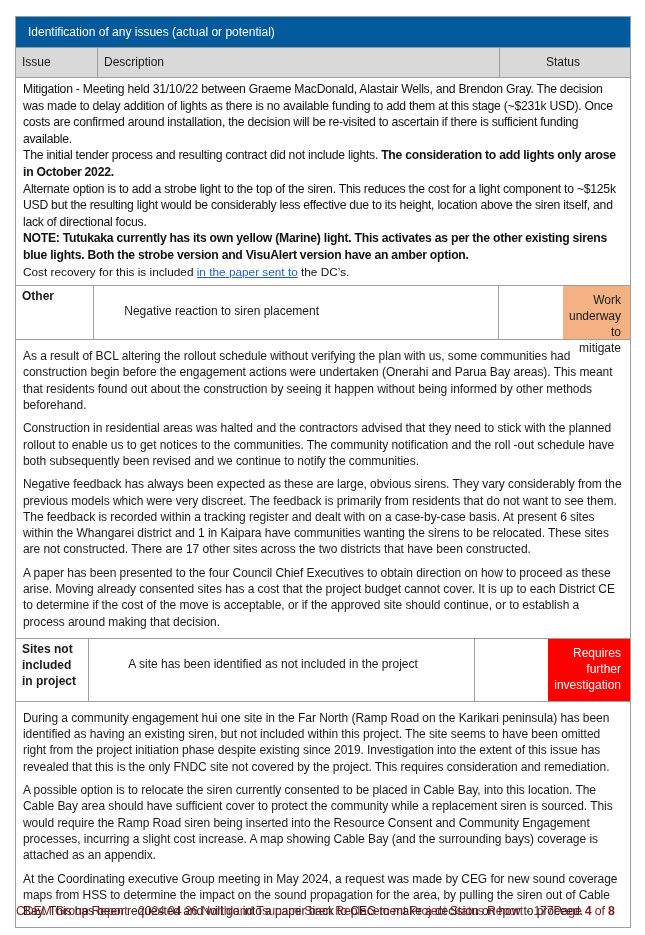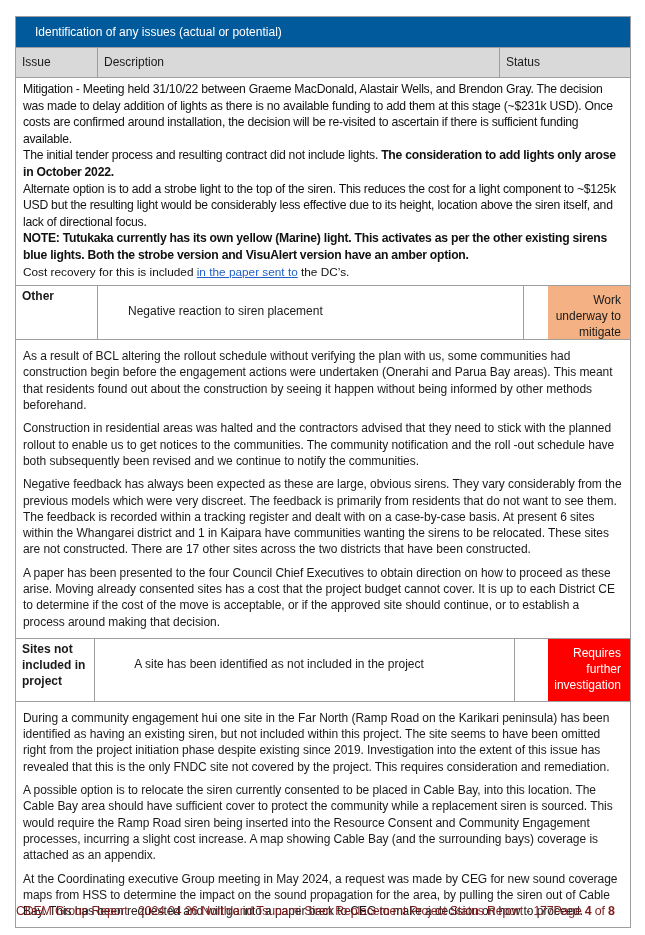--- a/index.html
+++ b/index.html
@@ -1,24 +1,24 @@
 <!DOCTYPE html>
 <html><head>
   <meta charset="utf-8">
   <style>
     html, body { margin: 0; padding: 0; background: #ffffff; }
     body { width: 645px; height: 935px; position: relative; overflow: hidden; font-family: "Liberation Sans", sans-serif; color: #1a1a1a; }
     .table { position: absolute; left: 15px; top: 16px; width: 616px; border: 1px solid #9e9e9e; box-sizing: border-box; }
-    .title-bar { background: #005a9c; color: #ffffff; font-size: 12px; height: 30px; line-height: 30px; padding-left: 19px; border-bottom: 1px solid #9e9e9e; }
+    .title-bar { background: #005a9c; color: #ffffff; font-size: 12px; height: 30px; line-height: 30px; padding-left: 12px; border-bottom: 1px solid #9e9e9e; }
     .row { display: flex; border-bottom: 1px solid #9e9e9e; }
     .row:last-child { border-bottom: none; }
     .cell { box-sizing: border-box; font-size: 12px; }
     .c-issue { width: 82px; border-right: 1px solid #9e9e9e; padding: 2px 6px; }
     .c-desc { width: 402px; border-right: 1px solid #9e9e9e; padding: 18px 6px; }
-    .c-status { flex: 1; padding: 6px 9px 6px 6px; text-align: right; line-height: 16px; }
+    .c-status { flex: 1; padding: 6px 9px 6px 6px; text-align: right; line-height: 16px; margin-left: 40px; }
     .header-row { background: #d9d9d9; height: 29px; }
     .header-row .cell { line-height: 17px; padding-top: 6px; }
     .header-row .c-status { text-align: left; }
     .full { padding: 3px 7px 5px 7px; width: 100%; box-sizing: border-box; }
     .calibri { font-family: "Liberation Sans", sans-serif; font-size: 12.2px; line-height: 16.6px; letter-spacing: -0.25px; color: #111; }
     .calibri p { margin: 0; }
     .arial p { margin: 0 0 7px 0; font-size: 12px; line-height: 16.3px; letter-spacing: -0.05px; }
     .arial p:last-child { margin-bottom: 0; }
     .arial { padding: 8px 8px 8px 7px; }
     b { font-weight: bold; }

